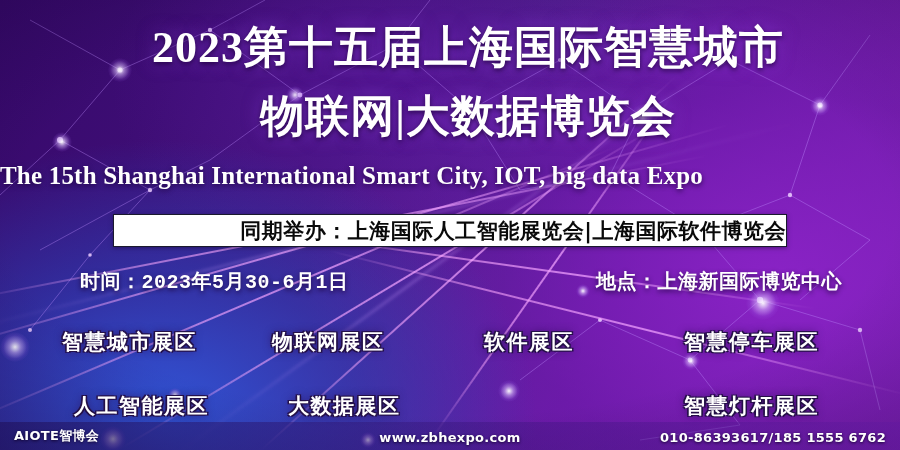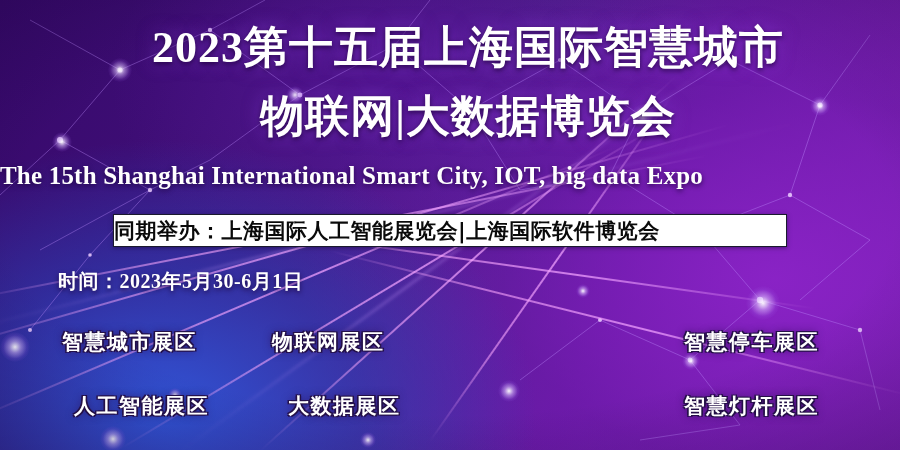--- a/index.html
+++ b/index.html
@@ -88,42 +88,43 @@
     position: absolute;
     left: 113px;
     top: 214px;
     width: 674px;
     height: 33px;
     background: #ffffff;
     border: 1px solid #1a1a2e;
     box-shadow: 0 1px 4px rgba(20,0,50,0.5);
     display: flex;
     align-items: center;
-    justify-content: flex-start;
+    justify-content: flex-end;
     box-sizing: border-box;
   }
   #concurrent-text {
     color: #0a0a0a;
     font-size: 21px;
     font-weight: bold;
     letter-spacing: 0.5px;
     white-space: nowrap;
     font-family: "DejaVu Sans", "Liberation Sans", sans-serif;
   }
 
   .info-item {
     position: absolute;
     top: 268px;
     color: #ffffff;
-    font-family: Liberation Serif, serif;
+    font-family: Liberation Mono, monospace;
     font-weight: bold;
     font-size: 20px;
     letter-spacing: 0.5px;
     text-shadow: 0 2px 5px rgba(25,0,55,0.85);
     white-space: nowrap;
+    margin-left: 22px;
   }
   #info-date { left: 58px; }
   #info-venue { right: 58px; }
 
   .zone {
     position: absolute;
     color: #ffffff;
     font-size: 21px;
     font-weight: bold;
     letter-spacing: 1.5px;
@@ -242,24 +243,31 @@
     <div class="title-line" id="title-2">物联网|大数据博览会</div>
 
     <div id="subtitle-en">The 15th Shanghai International Smart City, IOT, big data Expo</div>
 
     <div id="concurrent-box">
       <span id="concurrent-text">同期举办：上海国际人工智能展览会|上海国际软件博览会</span>
     </div>
 
     <div class="info-item" id="info-date">时间：2023年5月30-6月1日</div>
 
+    <div class="info-item" id="info-venue">地点：上海新国际博览中心</div>
 
     <div class="zone zone-row-1" style="left:272px;">物联网展区</div>
     <div class="zone zone-row-1" style="left:62px;">智慧城市展区</div>
+    <div class="zone zone-row-1" style="left:484px;">软件展区</div>
     <div class="zone zone-row-1" style="left:684px;">智慧停车展区</div>
 
     <div class="zone zone-row-2" style="left:62px;margin-left:12px;">人工智能展区</div>
     <div class="zone zone-row-2" style="left:288px;">大数据展区</div>
     <div class="zone zone-row-2" style="left:684px;">智慧灯杆展区</div>
 
+    <div id="footer-bar">
+      <div class="footer-text" id="footer-brand">AIOTE智博会</div>
+      <div class="footer-text" id="footer-url">www.zbhexpo.com</div>
+      <div class="footer-text" id="footer-phone">010-86393617/185 1555 6762</div>
+    </div>
 
   </div>
 </div>
 
 </body></html>

